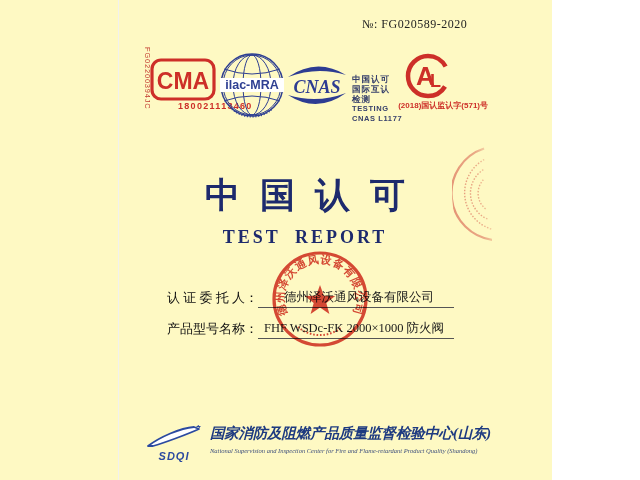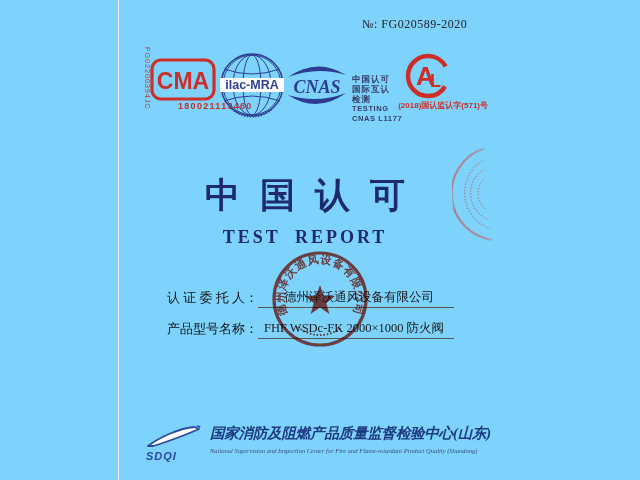--- a/index.html
+++ b/index.html
@@ -1,17 +1,17 @@
 <!DOCTYPE html>
 <html><head>
 <meta charset="utf-8">
 <style>
   html,body{margin:0;padding:0;background:#ffffff;}
   .page{
-    position:relative;width:640px;height:480px;background:#7dd3fc;overflow:hidden;
+    position:relative;width:552px;height:480px;background:#fef9c3;overflow:hidden;
     font-family:"Liberation Serif",serif;color:#141414;
   }
   .abs{position:absolute;}
   
   .edge-left{left:118px;top:0;width:1px;height:480px;background:#f1f1ee;}
 
   
   .report-no{left:362px;top:17px;font-size:12px;color:#222;letter-spacing:.5px;white-space:nowrap;}
 
   
@@ -36,21 +36,21 @@
   .field-label{flex:none;font-size:13px;color:#111;padding-bottom:1px;white-space:nowrap;}
   .field-value{flex:1;border-bottom:1.3px solid #555;font-size:12.5px;color:#1a1a1a;
     padding:0 0 1px 6px;white-space:nowrap;overflow:hidden;}
 
   
   .stamp{left:269px;top:248px;width:102px;height:102px;mix-blend-mode:multiply;opacity:.92;}
   .partial-stamp{left:452px;top:147px;width:40px;height:98px;opacity:.55;}
 
   
   .footer{left:146px;top:424px;display:flex;align-items:flex-start;}
-  .footer-logo{width:56px;flex:none;}
+  .footer-logo{width:56px;flex:none;text-align:center;}
   .footer-logo .sdqi{font-family:"Liberation Sans",sans-serif;font-style:italic;font-weight:bold;
     font-size:11px;color:#2b4aa0;letter-spacing:1px;margin-top:-2px;}
   .footer-text{margin-left:8px;font-style:italic;}
   .footer-zh{font-size:14.5px;font-weight:bold;color:#1d3a80;letter-spacing:-0.2px;white-space:nowrap;}
   .footer-en{margin-top:4px;font-size:6.5px;color:#3d4f7d;white-space:nowrap;}
 </style>
 </head>
 <body>
 
 <div class="page">

